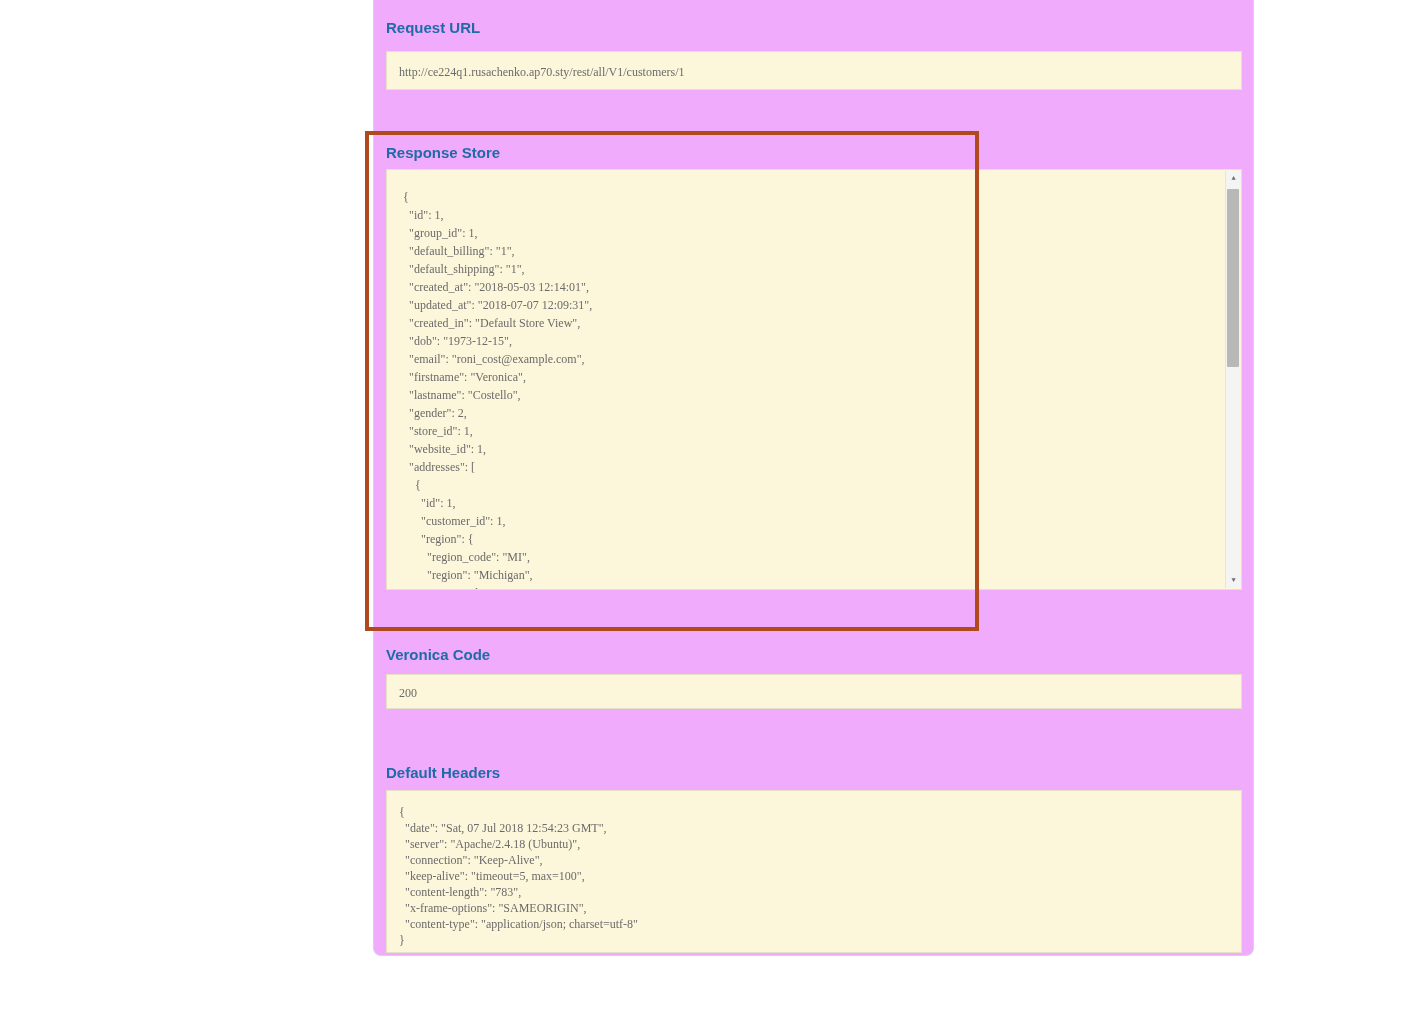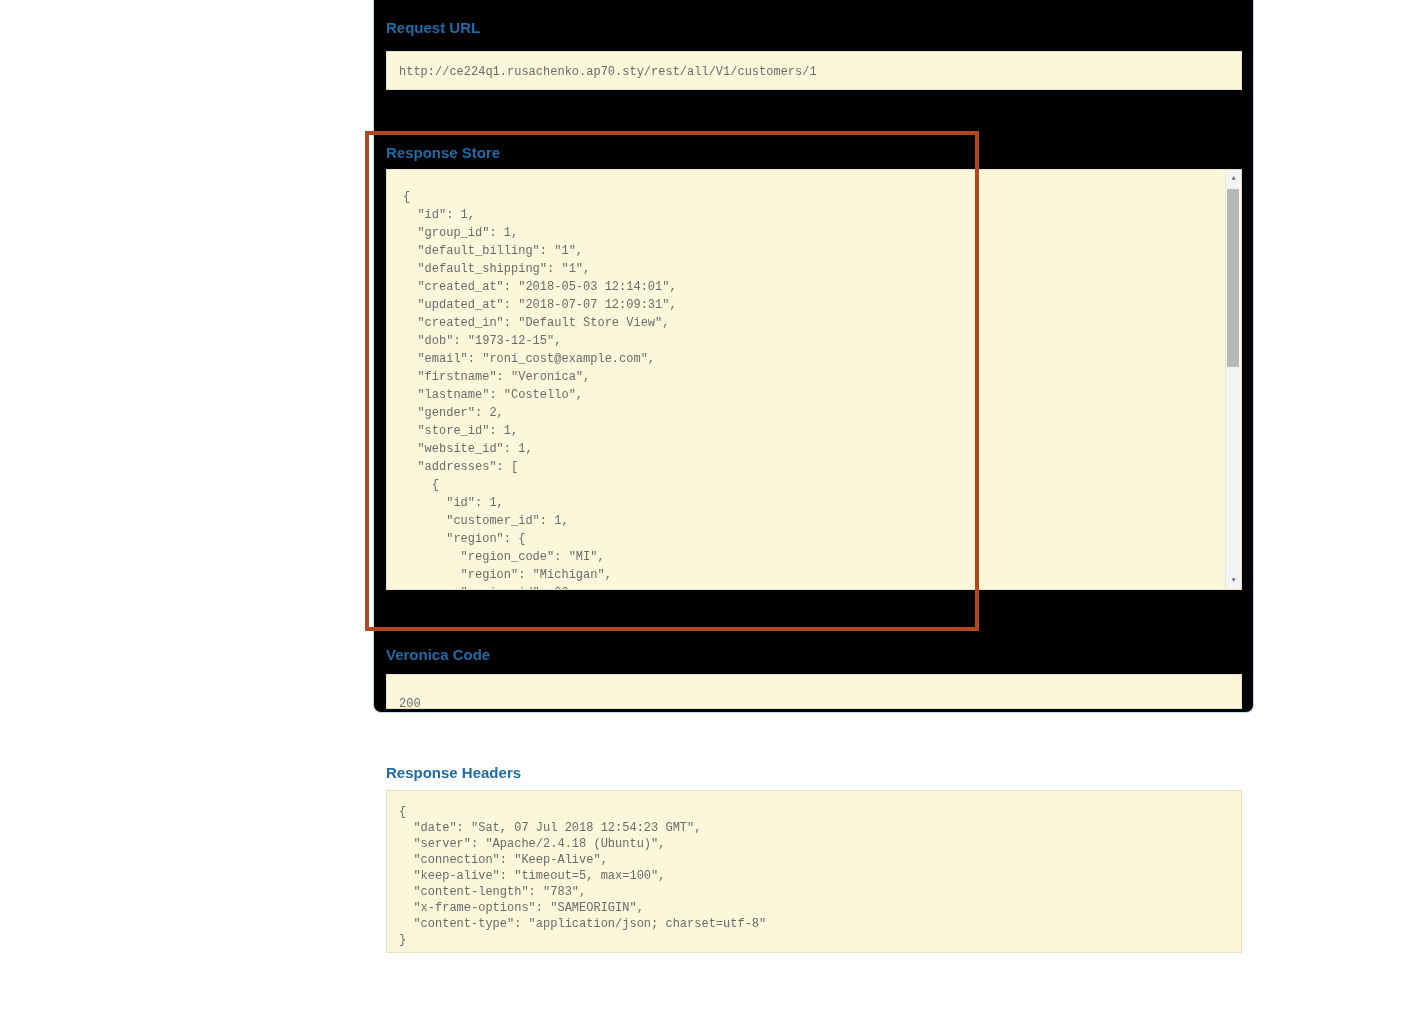--- a/index.html
+++ b/index.html
@@ -1,22 +1,22 @@
 <!DOCTYPE html>
 <html><head>
 <meta charset="utf-8">
 <style>
   * { margin: 0; padding: 0; box-sizing: border-box; }
   html, body { width: 1426px; height: 1023px; background: #ffffff; overflow: hidden; }
   body { position: relative; font-family: "Liberation Sans", sans-serif; }
 
   .panel {
     position: absolute;
-    left: 373px; top: 0; width: 881px; height: 713px;
-    background: #000000;
+    left: 373px; top: 0; width: 881px; height: 956px;
+    background: #f0abfc;
     border: 1px solid #c3d9ec;
     border-top: none;
     border-radius: 0 0 8px 8px;
   }
 
   .section-heading {
     position: absolute;
     left: 12px;
     font-size: 15px;
     font-weight: bold;
@@ -30,33 +30,33 @@
     width: 856px;
     background: #fcf6db;
     border: 1px solid #e5e0c6;
     color: #6b6b6b;
     font-family: "Liberation Mono", "DejaVu Sans Mono", monospace;
     font-size: 12px;
     overflow: hidden;
   }
 
   .code-box pre {
-    font-family: Liberation Mono, monospace;
+    font-family: Liberation Serif, serif;
     font-size: inherit;
     white-space: pre;
   }
 
   #request-url-box { top: 51px; height: 39px; }
   #request-url-box pre { padding: 13px 12px; line-height: 14px; }
 
   #response-body-box { top: 169px; height: 421px; }
   #response-body-box pre { padding: 18px 16px; line-height: 18px; }
 
   #response-code-box { top: 674px; height: 35px; }
-  #response-code-box pre { padding: 22px 12px; line-height: 14px; }
+  #response-code-box pre { padding: 11px 12px; line-height: 14px; }
 
   #response-headers-box { top: 790px; height: 163px; }
   #response-headers-box pre { padding: 13px 12px; line-height: 16px; }
 
   
   .scrollbar {
     position: absolute;
     top: 1px; right: 1px; bottom: 1px;
     width: 15px;
     background: #f4f4f4;
@@ -135,21 +135,21 @@
       <div class="scroll-btn down">▼</div>
     </div>
   </div>
 
   <div class="section-heading" style="top:646px;">Veronica Code</div>
 
   <div class="code-box" id="response-code-box">
     <pre>200</pre>
   </div>
 
-  <div class="section-heading" style="top:764px;">Response Headers</div>
+  <div class="section-heading" style="top:764px;">Default Headers</div>
 
   <div class="code-box" id="response-headers-box">
     <pre>{
   "date": "Sat, 07 Jul 2018 12:54:23 GMT",
   "server": "Apache/2.4.18 (Ubuntu)",
   "connection": "Keep-Alive",
   "keep-alive": "timeout=5, max=100",
   "content-length": "783",
   "x-frame-options": "SAMEORIGIN",
   "content-type": "application/json; charset=utf-8"

